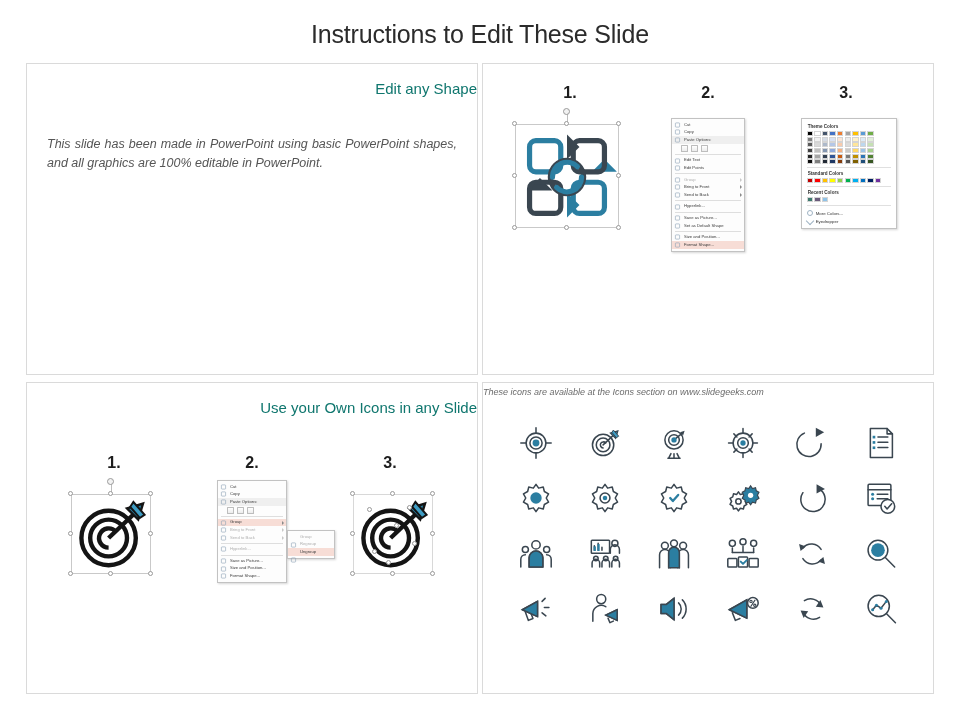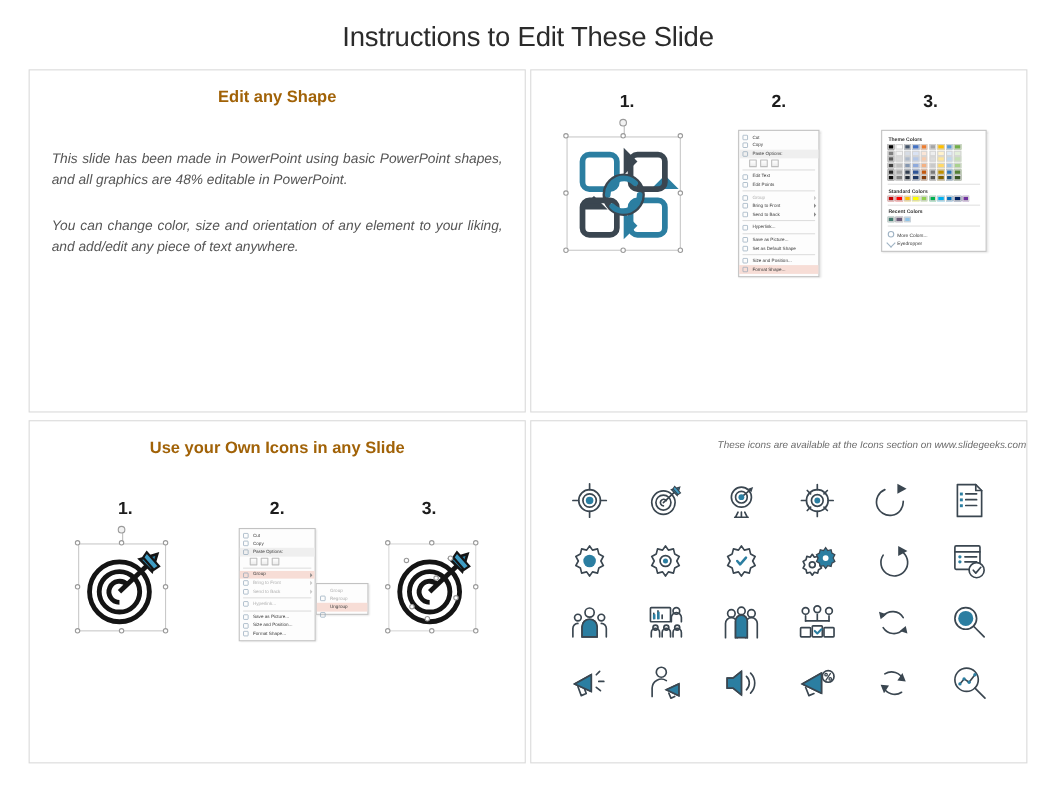--- a/index.html
+++ b/index.html
@@ -34,33 +34,32 @@
   }
 
   .panel {
     border: 1px solid #dadada;
     background: #ffffff;
     position: relative;
     overflow: hidden;
   }
 
   .panel-title {
-    text-align: center;
+    text-align: right;
     font-size: 15px;
-    font-weight: 700;
-    color: #a16207;
+    font-weight: 400;
+    color: #0f766e;
     padding-top: 16px;
   }
   .panel-subtitle {
-    text-align: right;
+    text-align: left;
     font-size: 9px;
     font-style: italic;
     color: #6b6b6b;
     padding-top: 4px;
-    margin-top: 12px;
   }
 
   
   .para-wrap { padding: 38px 20px 0 20px; }
   .para {
     font-size: 12.5px;
     font-style: italic;
     color: #555555;
     line-height: 19px;
     text-align: justify;
@@ -213,22 +212,21 @@
 
 <div class="slide">
 
   <div class="slide-title">Instructions to Edit These Slide</div>
 
   <div class="grid">
 
     <div class="panel">
       <div class="panel-title">Edit any Shape</div>
       <div class="para-wrap">
-        <div class="para">This slide has been made in PowerPoint using basic PowerPoint shapes, and all graphics are 48% editable in PowerPoint.</div>
-        <div class="para">You can change color, size and orientation of any element to your liking, and add/edit any piece of text anywhere.</div>
+        <div class="para">This slide has been made in PowerPoint using basic PowerPoint shapes, and all graphics are 100% editable in PowerPoint.</div>
       </div>
     </div>
 
     <div class="panel">
 
       <div class="steps">
         <div class="step-num">1.</div>
         <div class="step-num">2.</div>
         <div class="step-num">3.</div>
       </div>

